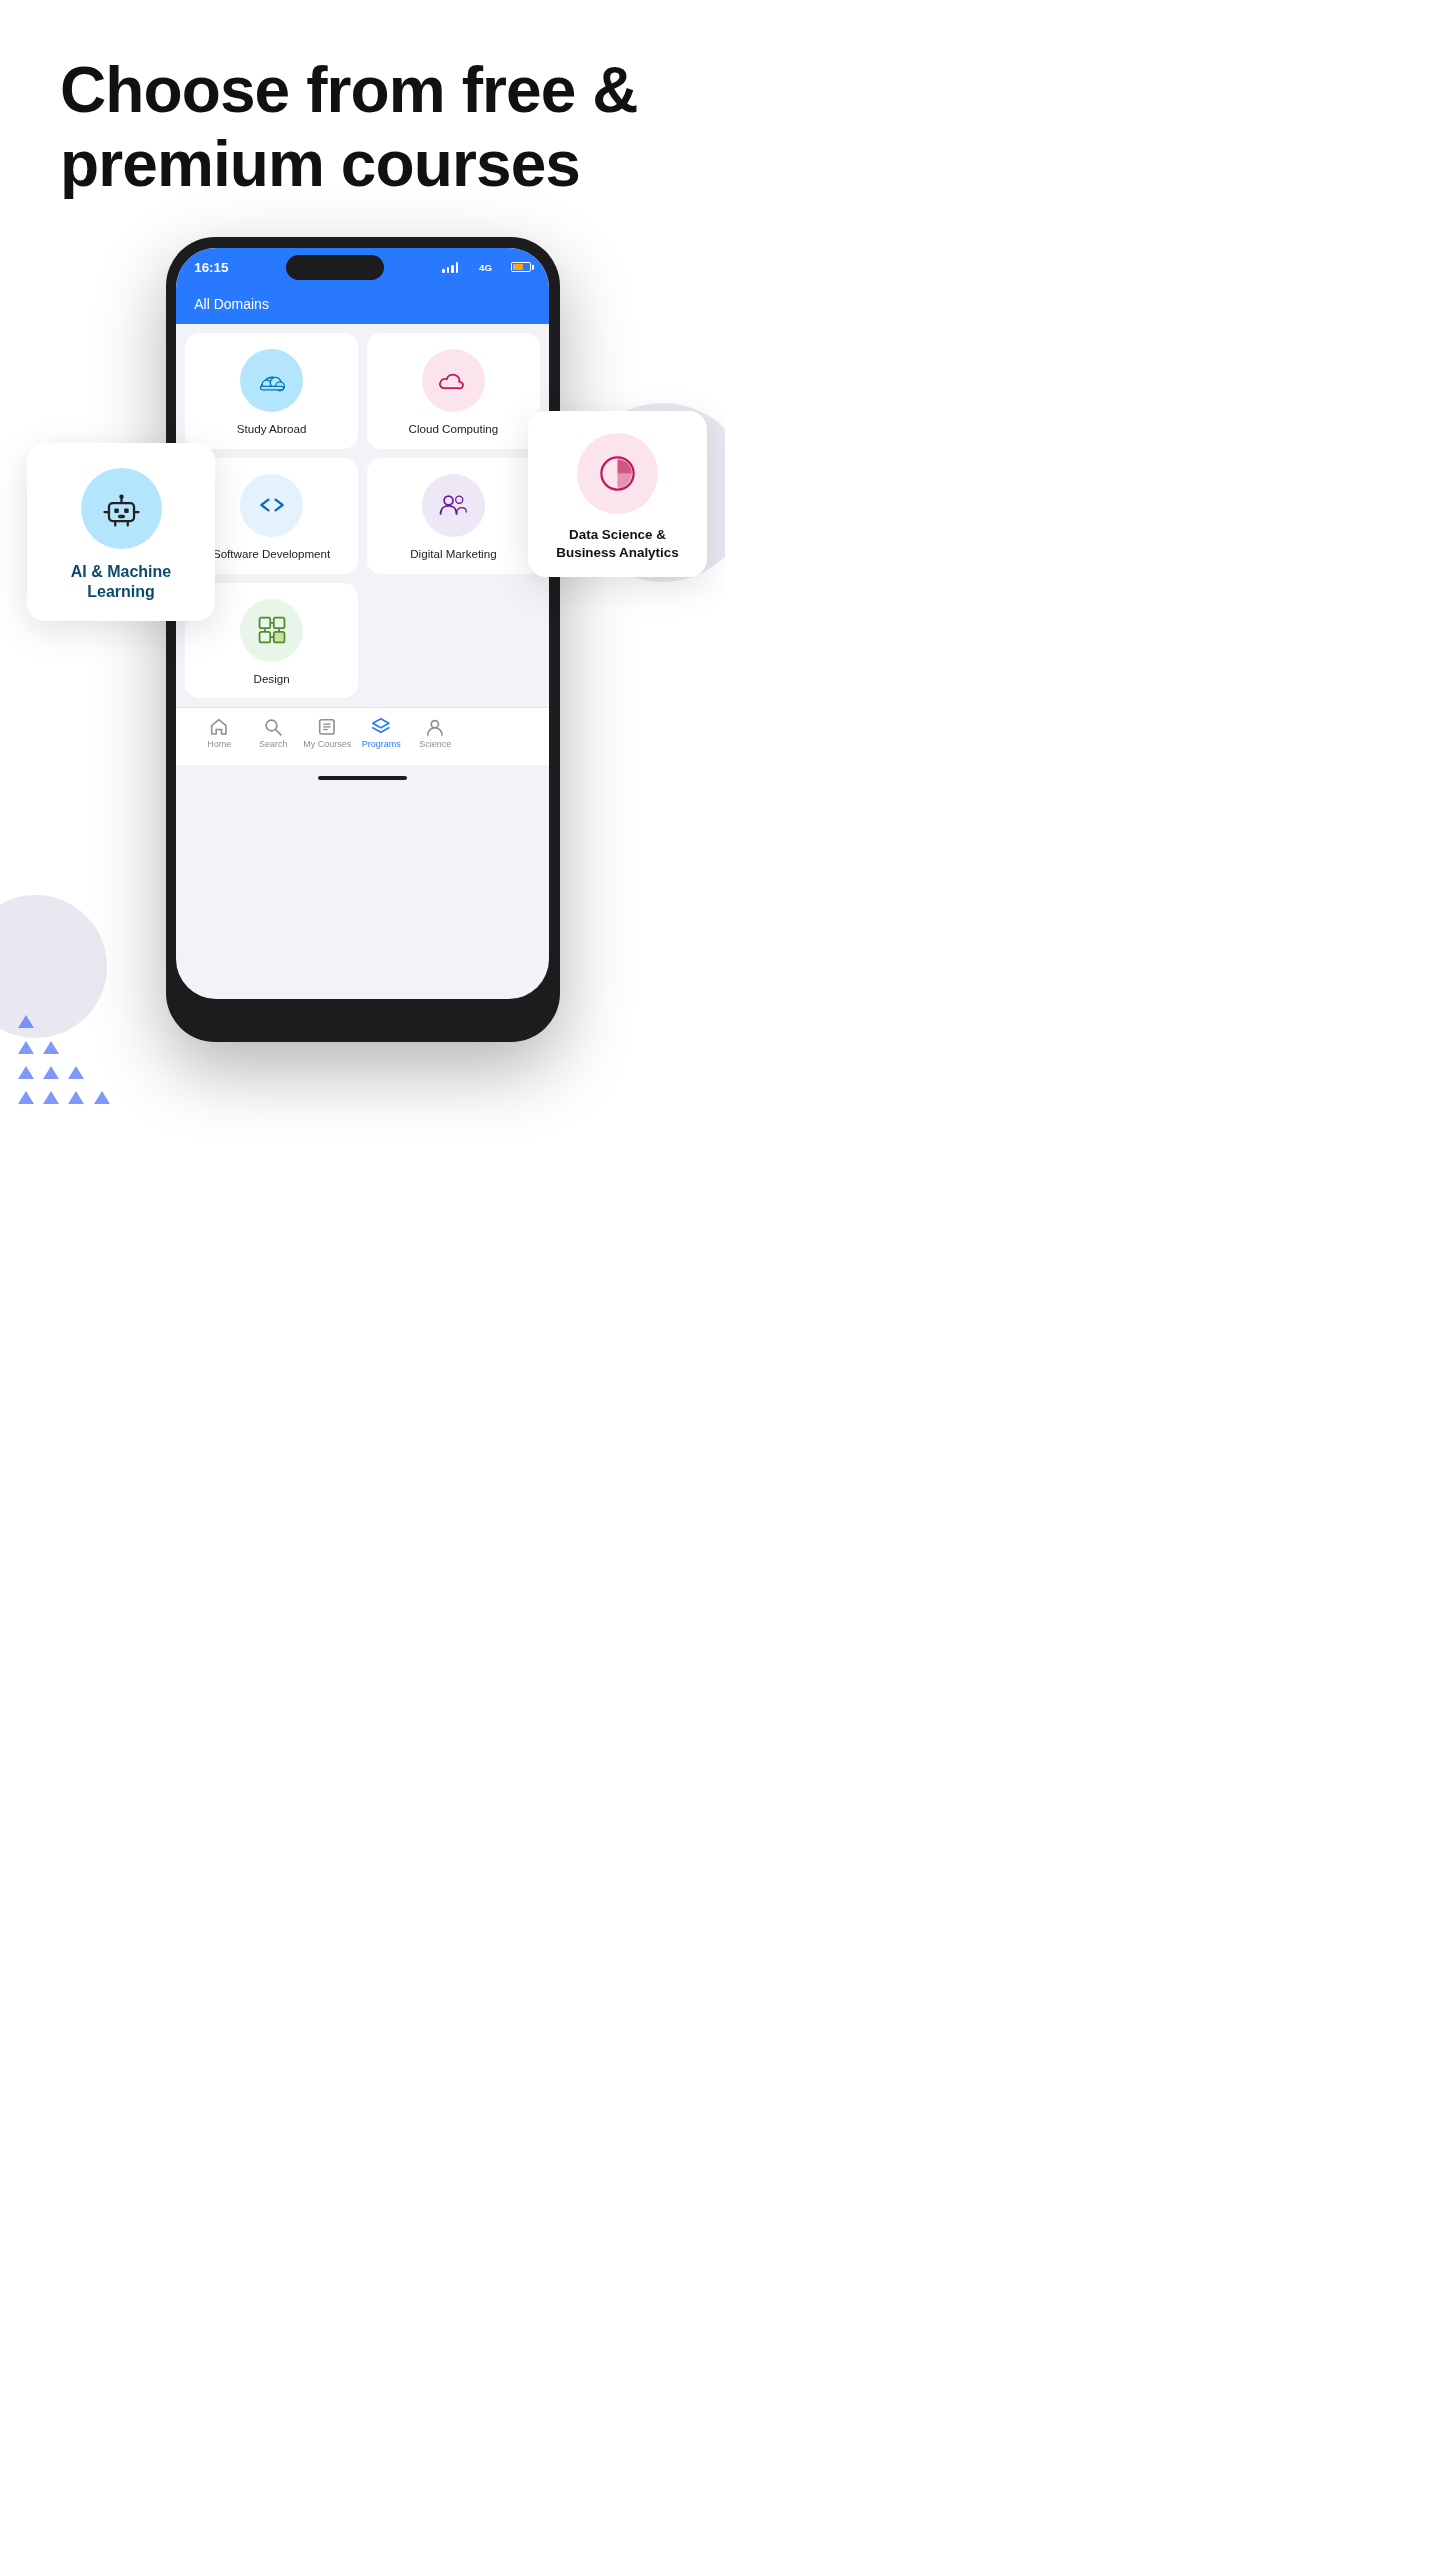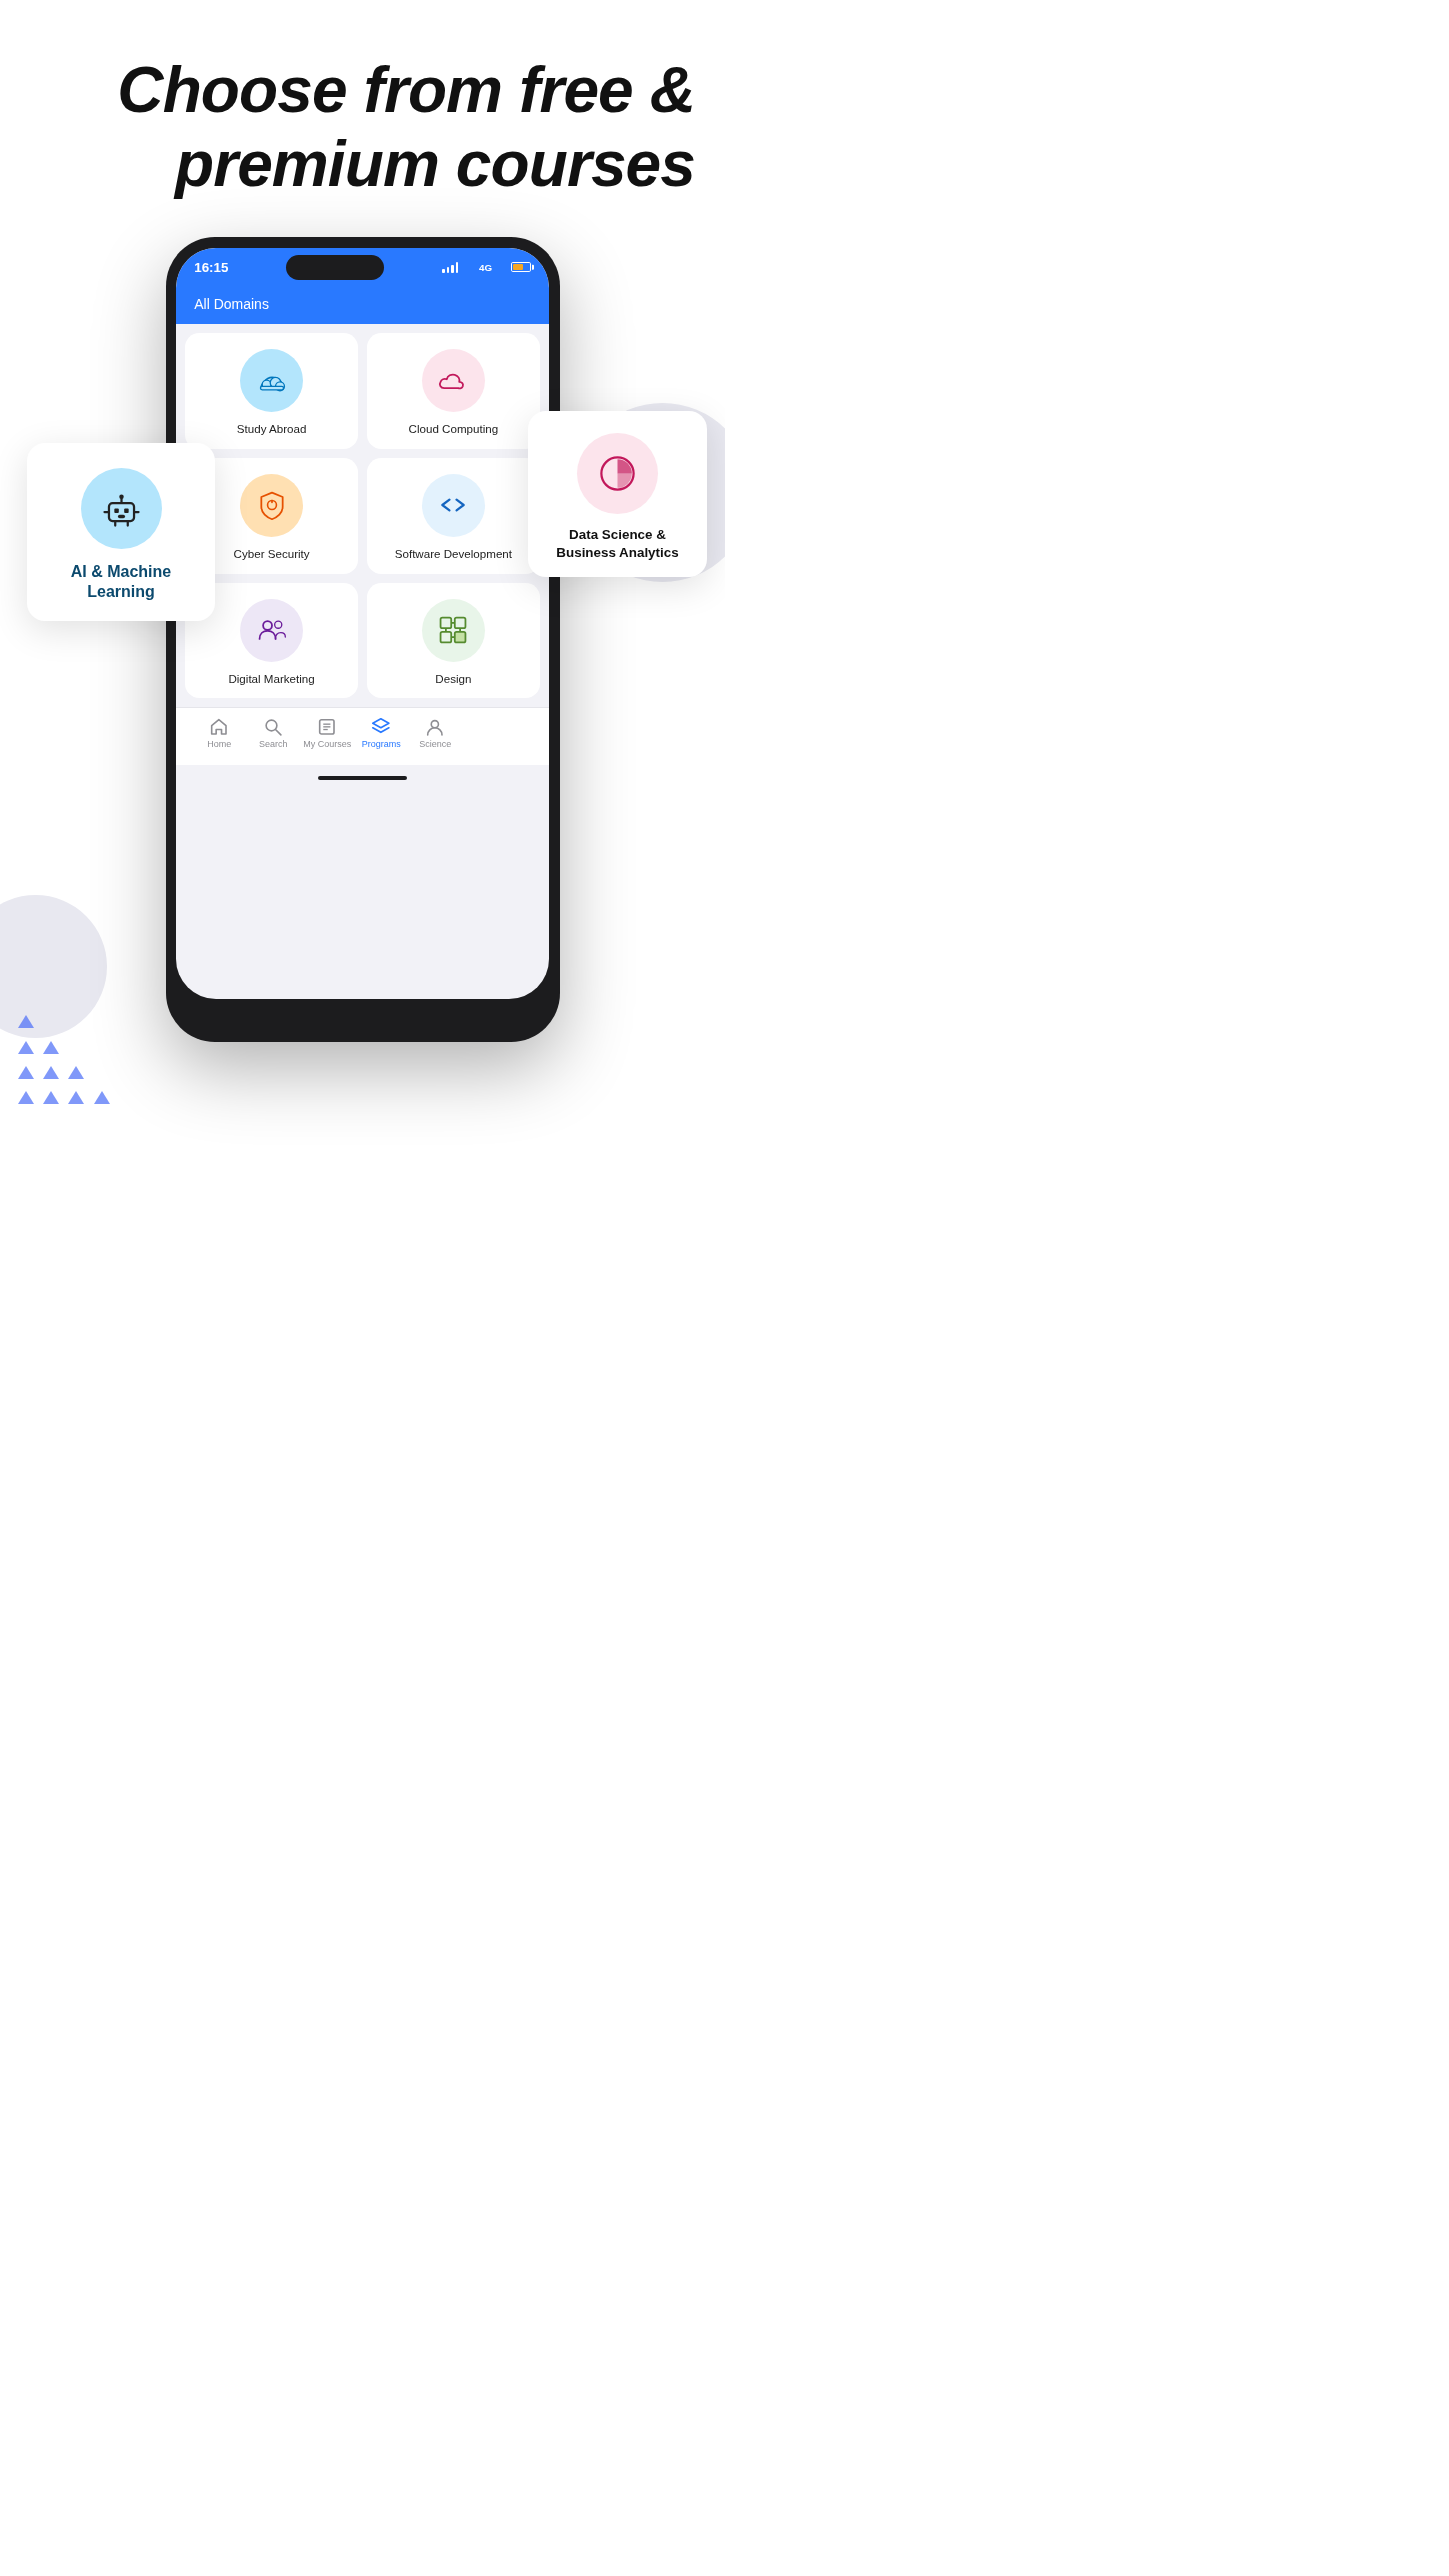--- a/index.html
+++ b/index.html
@@ -9,23 +9,22 @@
       width: 725px;
       min-height: 1288px;
       background: #ffffff;
       font-family: -apple-system, BlinkMacSystemFont, 'Segoe UI', sans-serif;
       overflow-x: hidden;
       position: relative;
     }
 
     
     .header-section {
-      text-align: right;
-      padding: 54px 30px 36px;
-      font-style: italic;
+      text-align: left;
+      padding: 54px 60px 36px;
     }
 
     .main-title {
       font-size: 64px;
       font-weight: 900;
       color: #111111;
       line-height: 1.15;
       letter-spacing: -0.9px;
     }
 
@@ -496,30 +495,20 @@
 
           <div class="domain-card">
             <div class="domain-icon-circle" style="background:#fce4ec;">
               <svg width="32" height="32" viewBox="0 0 36 36" fill="none">
                 <path d="M8 26 C4 26 2 22 4 19 C5 16 8 15 11 16 C12 12 16 10 20 11 C24 12 26 16 25 19 C28 19 30 21 29 24 C28 26 26 27 24 26 Z" stroke="#c2185b" stroke-width="2" fill="none" stroke-linejoin="round"></path>
               </svg>
             </div>
             <span class="domain-name">Cloud Computing</span>
           </div>
 
-          <div class="domain-card">
-            <div class="domain-icon-circle" style="background:#ffe0b2;">
-              <svg width="32" height="32" viewBox="0 0 36 36" fill="none">
-                <path d="M18 4 L30 9 L30 20 C30 27 24 32 18 34 C12 32 6 27 6 20 L6 9 Z" stroke="#e65100" stroke-width="2" fill="none" stroke-linejoin="round"></path>
-                <circle cx="18" cy="18" r="5" stroke="#e65100" stroke-width="1.8" fill="none"></circle>
-                <line x1="18" y1="13" x2="18" y2="15" stroke="#e65100" stroke-width="2" stroke-linecap="round"></line>
-              </svg>
-            </div>
-            <span class="domain-name">Cyber Security</span>
-          </div>
 
           <div class="domain-card">
             <div class="domain-icon-circle" style="background:#e3f2fd;">
               <svg width="32" height="32" viewBox="0 0 36 36" fill="none">
                 <polyline points="14,12 6,18 14,24" stroke="#1565c0" stroke-width="2.5" fill="none" stroke-linecap="round" stroke-linejoin="round"></polyline>
                 <polyline points="22,12 30,18 22,24" stroke="#1565c0" stroke-width="2.5" fill="none" stroke-linecap="round" stroke-linejoin="round"></polyline>
               </svg>
             </div>
             <span class="domain-name">Software Development</span>
           </div>

